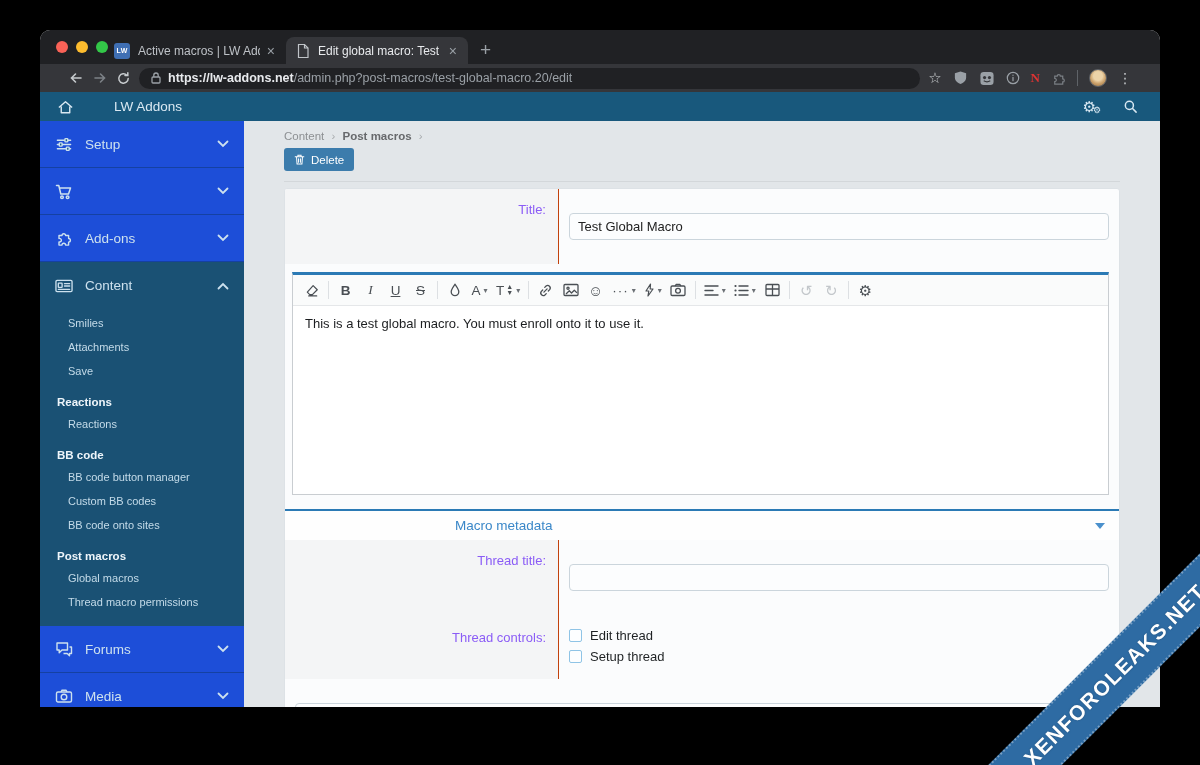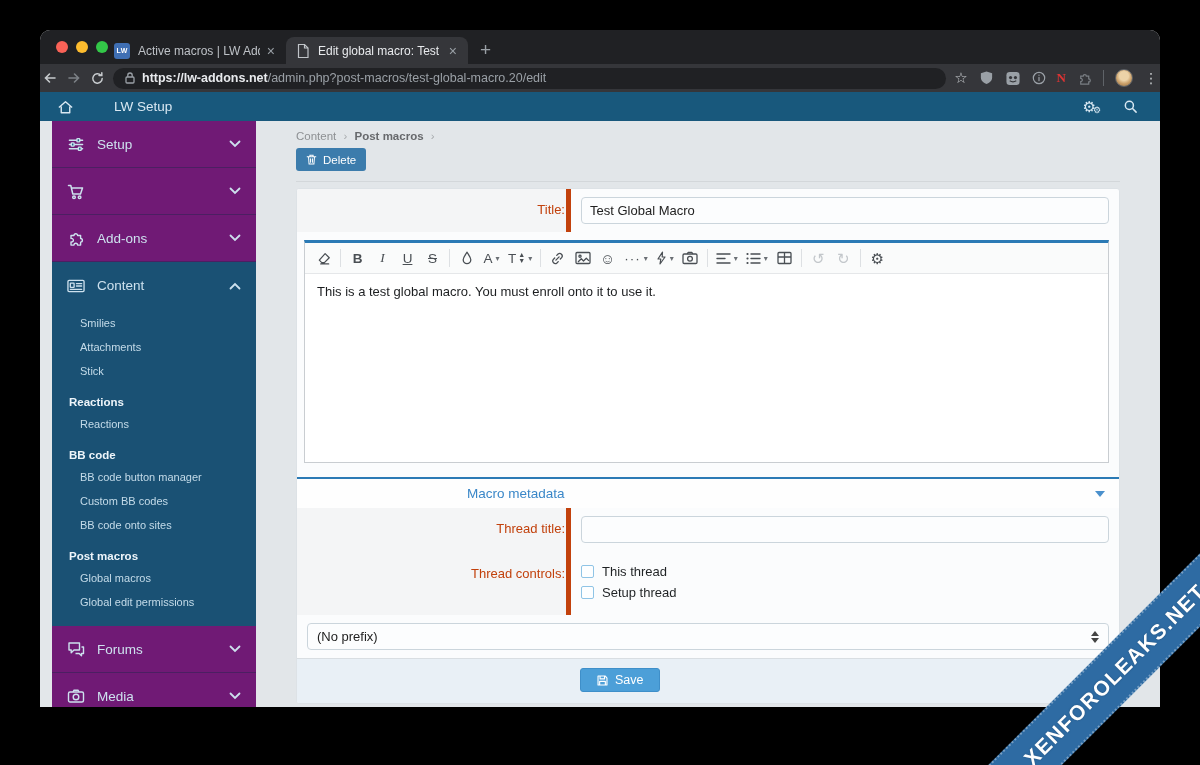--- a/index.html
+++ b/index.html
@@ -29,21 +29,21 @@
   .tabs { margin-left:64px; display:flex; align-items:flex-end; height:100%; }
   .tab { width:182px; height:27px; display:flex; align-items:center; padding:0 8px 0 10px; font-size:12px; color:#bdc1c6; position:relative; }
   .tab.active { background:#35363a; border-radius:8px 8px 0 0; color:#e8eaed; }
   .tab .title { flex:1; white-space:nowrap; overflow:hidden; margin:0 4px 0 8px; }
   .tab .close { color:#9aa0a6; font-size:14px; padding:0 3px; cursor:default; }
   .favicon-lw { width:16px; height:16px; flex:0 0 16px; background:#3f6fb4; border-radius:3px; color:#fff;
     font-size:7px; font-weight:bold; display:flex; align-items:center; justify-content:center; letter-spacing:.3px; }
   .newtab { color:#9aa0a6; font-size:19px; margin:0 0 4px 12px; line-height:20px; }
 
   
-  .toolbar { height:28px; background:#35363a; display:flex; align-items:center; padding:0 2px; gap:8px; flex:0 0 auto; }
+  .toolbar { height:28px; background:#35363a; display:flex; align-items:center; padding:0 28px; gap:8px; flex:0 0 auto; }
   .navbtn { color:#c6cacd; display:flex; align-items:center; }
   .navbtn.dim { color:#7c8186; }
   .omnibox { flex:1; height:21px; background:#202124; border-radius:11px; display:flex; align-items:center;
     padding:0 12px; gap:7px; font-size:12.5px; overflow:hidden; white-space:nowrap; }
   .url-host { color:#e8eaed; font-weight:bold; }
   .url-path { color:#9aa0a6; }
   .ext-icons { display:flex; align-items:center; gap:11px; color:#9aa0a6; }
   .star { font-size:15px; color:#c6cacd; }
   .ext-n { color:#d33; font-weight:bold; font-size:13px; font-family:"Liberation Serif", serif; }
   .ext-sep { width:1px; height:16px; background:#5f6368; }
@@ -56,21 +56,21 @@
   .appheader { height:29px; background:#18587c; display:flex; align-items:center; color:#d9e8f2; flex:0 0 auto; }
   .appheader .home { margin-left:17px; }
   .app-title { margin-left:40px; font-size:13.5px; }
   .appheader .spacer { flex:1; }
   .hdr-ic { margin-right:22px; display:flex; align-items:center; }
 
   
   .appbody { flex:1; display:flex; min-height:0; }
 
   
-  .sidebar { width:204px; background:#701a75; color:#cde1ee; flex:0 0 204px; overflow:hidden;margin-left:12px; }
+  .sidebar { width:204px; background:#1d4ed8; color:#cde1ee; flex:0 0 204px; overflow:hidden; }
   .snav-item { height:47px; display:flex; align-items:center; padding:0 15px;
     border-bottom:1px solid rgba(8,42,62,.35); font-size:13.5px; }
   .snav-item .ic { width:19px; margin-right:11px; display:flex; }
   .snav-item .chev { margin-left:auto; display:flex; }
   .expanded { background:#1a5174; }
   .expanded .snav-item { border-bottom:none; }
   .submenu { padding:2px 0 12px; }
   .sub-link { padding:6px 28px; font-size:11px; color:#c4dbe9; }
   .sub-head { padding:13px 17px 4px; font-size:11.5px; font-weight:bold; color:#eef5fa; }
 
@@ -81,23 +81,23 @@
   .breadcrumb .sep { color:#a8abae; margin:0 4px; }
   .titlebar { display:flex; align-items:center; padding:6px 0 10px; border-bottom:1px solid #d3d7da; }
   .page-title { font-size:21px; color:#121314; font-weight:400; flex:1; }
   .btn { display:inline-flex; align-items:center; gap:6px; color:#fff; border:none; border-radius:3px; cursor:default; }
   .btn-delete { background:#3c7cac; font-size:11.5px; padding:5px 10px; }
   .btn-save { background:#4c9fd8; border:1px solid #3f8fc9; font-size:12.5px; padding:4px 15px; }
 
   
   .xf-form { margin-top:6px; background:#fbfcfd; border:1px solid #dde2e6; border-radius:3px; overflow:hidden; }
   .frow { display:flex; }
-  .flabel { width:274px; flex:0 0 274px; background:#f4f5f6; border-right:5px solid #c2410c;
-    text-align:right; padding:13px 1px 13px 0; font-size:13px; color:#c2410c; }
-  .fctrl { flex:1; padding:8px 10px; }
+  .flabel { width:274px; flex:0 0 274px; background:#f4f5f6; border-right:1px solid #c2410c;
+    text-align:right; padding:13px 12px 13px 0; font-size:13px; color:#8b5cf6; }
+  .fctrl { flex:1; padding:24px 10px; }
   .text-input { width:100%; height:27px; background:#fcfdfe; border:1px solid #cbd5dc; border-radius:4px;
     padding:0 8px; font-size:13px; color:#222; font-family:"Liberation Sans", sans-serif; outline:none; }
 
   
   .editor-wrap { padding:8px 10px 14px 7px; }
   .editor { border:1px solid #c9cdd1; border-top:3px solid #2b7ab5; background:#fff; }
   .ed-toolbar { display:flex; align-items:center; height:31px; background:#fafbfb; border-bottom:1px solid #e5e7e9; padding:0 6px; }
   .tb { background:none; border:none; color:#4a4f54; font-size:13.5px; height:26px; min-width:25px;
     display:inline-flex; align-items:center; justify-content:center; gap:1px; padding:0 4px; cursor:default;
     font-family:"Liberation Sans", sans-serif; }
@@ -216,21 +216,21 @@
       <span class="menu-dots">⋮</span>
     </div>
   </div>
 
   <div class="appheader">
     <span class="home">
       <svg width="17" height="16" viewBox="0 0 18 16" fill="none" stroke="currentColor" stroke-width="1.5" stroke-linejoin="round">
           <path d="M2 8.5 9 2.5 l7 6 M4.5 7.5 V14 h9 V7.5"></path>
         </svg>
     </span>
-    <span class="app-title">LW Setup</span>
+    <span class="app-title">LW Addons</span>
     <span class="spacer"></span>
     <span class="hdr-ic" style="font-size:15px;">⚙<span style="font-size:9px; margin-left:-3px; margin-top:7px;">⚙</span></span>
     <span class="hdr-ic">
       <svg width="15" height="15" viewBox="0 0 16 16" fill="none" stroke="currentColor" stroke-width="1.6" stroke-linecap="round">
           <circle cx="6.8" cy="6.8" r="4.3"></circle>
           <path d="M10.2 10.2 14 14"></path>
         </svg>
     </span>
   </div>
 
@@ -293,30 +293,30 @@
           <span>Content</span>
           <span class="chev">
               <svg width="12" height="8" viewBox="0 0 12 8" fill="none" stroke="currentColor" stroke-width="1.8" stroke-linecap="round">
                 <path d="M1.5 6.5 6 2 l4.5 4.5"></path>
               </svg>
             </span>
         </div>
         <div class="submenu">
           <div class="sub-link">Smilies</div>
           <div class="sub-link">Attachments</div>
-          <div class="sub-link">Stick</div>
+          <div class="sub-link">Save</div>
           <div class="sub-head">Reactions</div>
           <div class="sub-link">Reactions</div>
           <div class="sub-head">BB code</div>
           <div class="sub-link">BB code button manager</div>
           <div class="sub-link">Custom BB codes</div>
           <div class="sub-link">BB code onto sites</div>
           <div class="sub-head">Post macros</div>
           <div class="sub-link">Global macros</div>
-          <div class="sub-link">Global edit permissions</div>
+          <div class="sub-link">Thread macro permissions</div>
         </div>
       </div>
 
       <div class="snav-item">
         <span class="ic">
           <svg width="18" height="16" viewBox="0 0 18 16" fill="none" stroke="currentColor" stroke-width="1.4" stroke-linejoin="round">
               <path d="M2 2 h10.5 v7 H7 l-2.8 2.8 V9 H2 Z"></path>
               <path d="M14.5 6 h2 v6.5 h-2 v2.3 L12.2 12.5 H8.5"></path>
             </svg>
         </span>
@@ -477,21 +477,21 @@
           <div class="fctrl">
             <input class="text-input" type="text" style="">
           </div>
         </div>
 
         <div class="frow">
           <div class="flabel" style="padding-top:15px;">Thread controls:</div>
           <div class="fctrl" style="padding-top:10px; padding-bottom:12px;">
             <label class="ckrow">
               <span class="ckbox"></span>
-              <span>This thread</span>
+              <span>Edit thread</span>
             </label>
             <label class="ckrow">
               <span class="ckbox"></span>
               <span>Setup thread</span>
             </label>
           </div>
         </div>
 
         <div class="frow">
           <div class="fctrl">

